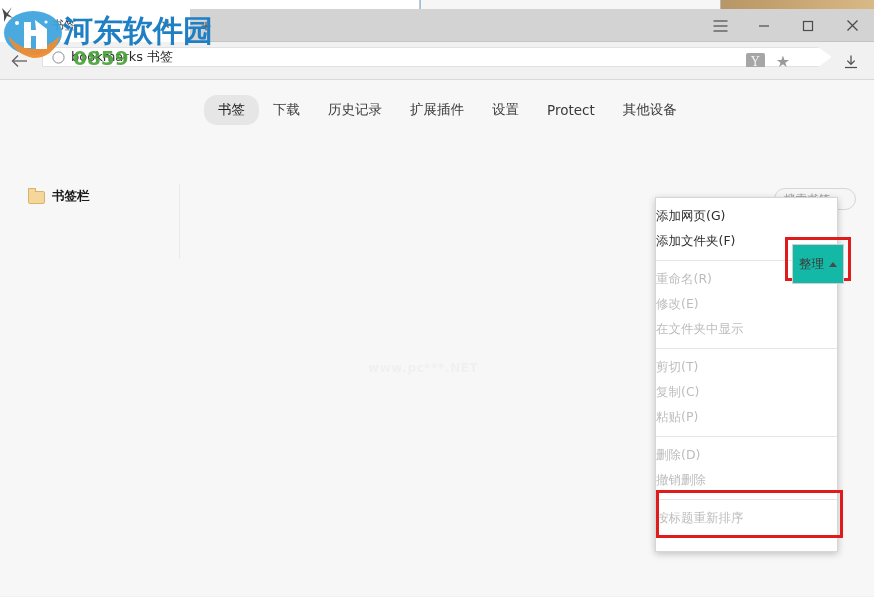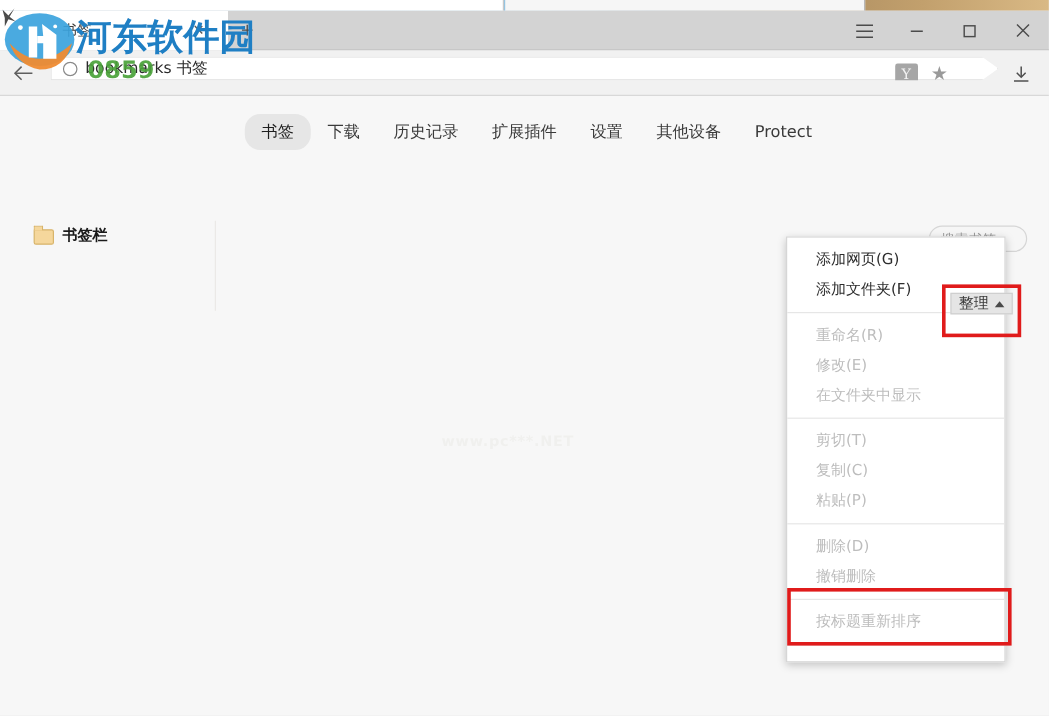--- a/index.html
+++ b/index.html
@@ -169,43 +169,43 @@
 
   
   #organize-wrap {
     position: absolute; right: 30px; top: 164px; z-index: 30;
   }
   #organize-highlight {
     position: absolute; left: -7px; top: -7px;
     width: 66px; height: 44px; border: 3px solid #e01b1b; box-sizing: border-box;
   }
   #organize-btn {
-    position: relative; width: 52px; height: 18px;
-    border: 1px solid #cfcfcf; background: #e5e5e5;
+    position: relative; width: 52px; height: 40px;
+    border: 1px solid #cfcfcf; background: #14b8a6;
     display:flex; align-items:center; justify-content:center; gap: 5px;
     cursor: pointer;
   }
   #organize-btn .lbl { font-size: 12.5px; color: #3a3a3a; }
   #organize-btn .caret {
     width: 0; height: 0; border-left: 4px solid transparent; border-right: 4px solid transparent;
     border-bottom: 5px solid #4a4a4a;
   }
 
   
   #organize-menu {
     position: absolute; left: 655px; top: 188px;
     width: 183px; background: #ffffff;
     border: 1px solid #d6d6d6;
     box-shadow: 0 2px 7px rgba(0,0,0,.22);
     padding: 6px 0 7px 0;
     z-index: 25;
   }
   .menu-item {
     height: 25px; display:flex; align-items:center;
-    padding-left: 24px; font-size: 12.5px; color: #2d2d2d;
+    font-size: 12.5px; color: #2d2d2d;
     white-space: nowrap; cursor: pointer;
   }
   .menu-item.disabled { color: #bdbdbd; cursor: default; }
   .menu-sep { height: 1px; background: #e6e6e6; margin: 6px 0 6px 0; }
   #import-export-highlight {
     position: absolute; left: 0px; top: 292px;
     width: 187px; height: 48px;
     border: 3px solid #e01b1b; box-sizing: border-box;
     pointer-events: none;
   }
@@ -294,22 +294,22 @@
 
   <div id="page">
 
     <div id="page-header">
       <div id="nav-tabs">
         <div class="nav-tab active">书签</div>
         <div class="nav-tab">下载</div>
         <div class="nav-tab">历史记录</div>
         <div class="nav-tab">扩展插件</div>
         <div class="nav-tab">设置</div>
+        <div class="nav-tab">Protect</div>
         <div class="nav-tab">其他设备</div>
-        <div class="nav-tab">Protect</div>
       </div>
     </div>
 
     <div id="search-box">
       <span>搜索书签</span>
     </div>
 
     <div id="sidebar">
       <div class="tree-item selected">
         <span class="folder-icon"></span>

